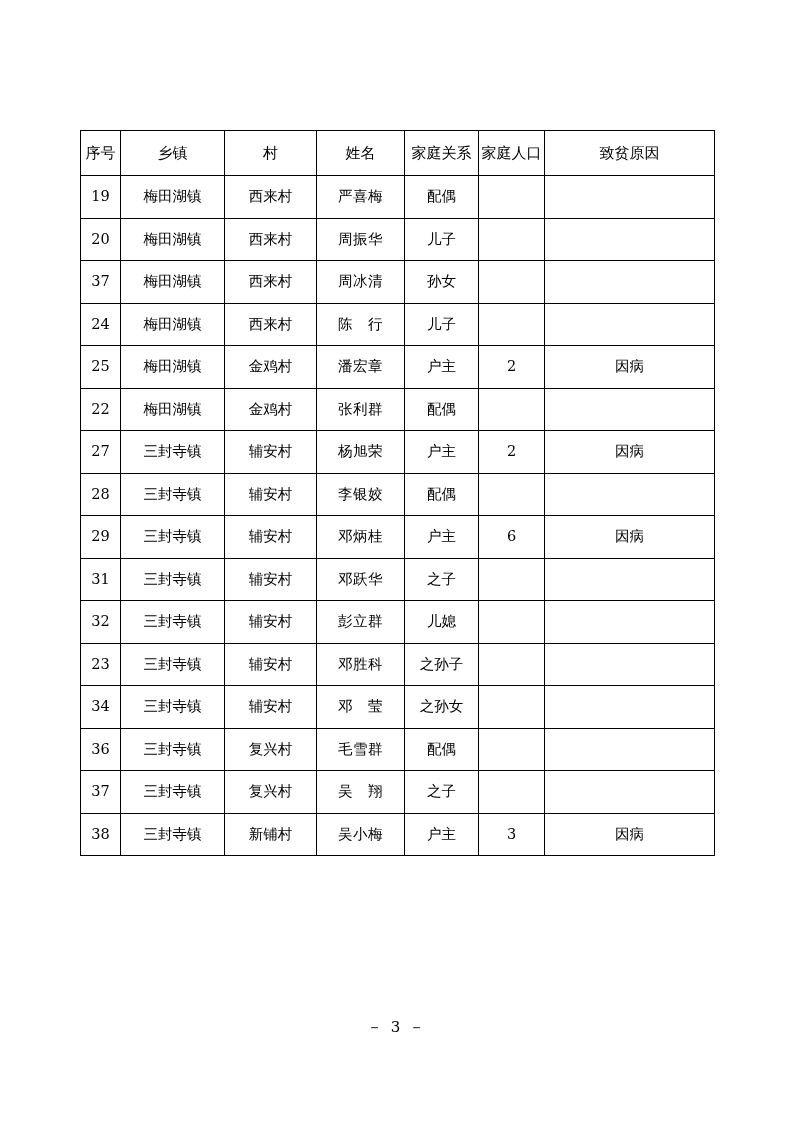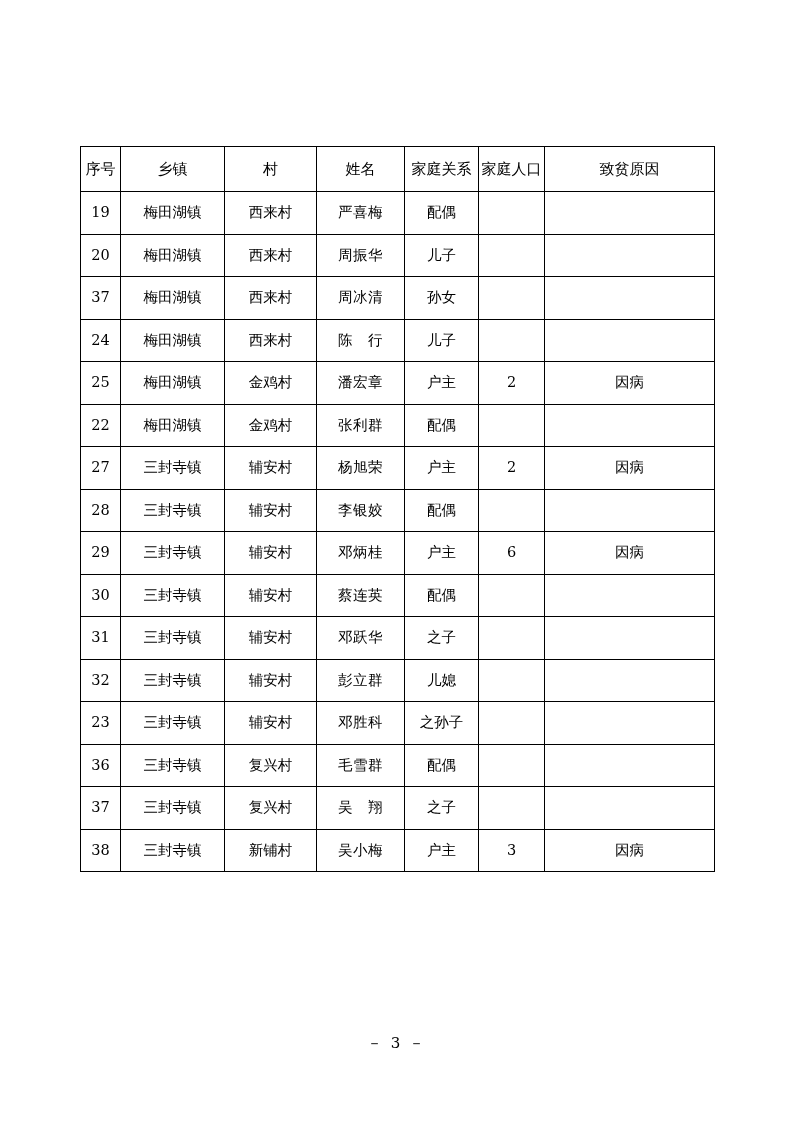--- a/index.html
+++ b/index.html
@@ -11,21 +11,21 @@
     height: 1122px;
     background: #ffffff;
     font-family: "DejaVu Serif", "Liberation Serif", serif;
     color: #000000;
     position: relative;
     overflow: hidden;
   }
   .page {
     position: absolute;
     left: 0;
-    top: 16px;
+    top: 0;
     width: 793px;
     height: 962px;
   }
   .table-wrap {
     position: absolute;
     left: 80px;
     top: 130px;
     width: 634px;
   }
   table.doc-table {
@@ -174,29 +174,20 @@
           <tr>
             <td>29</td>
             <td>三封寺镇</td>
             <td>辅安村</td>
             <td class="cell-name">邓炳桂</td>
             <td>户主</td>
             <td>6</td>
             <td>因病</td>
           </tr>
           <tr>
-            <td>30</td>
-            <td>三封寺镇</td>
-            <td>辅安村</td>
-            <td class="cell-name">蔡连英</td>
-            <td>配偶</td>
-            <td></td>
-            <td></td>
-          </tr>
-          <tr>
             <td>31</td>
             <td>三封寺镇</td>
             <td>辅安村</td>
             <td class="cell-name">邓跃华</td>
             <td>之子</td>
             <td></td>
             <td></td>
           </tr>
           <tr>
             <td>32</td>
@@ -206,20 +197,29 @@
             <td>儿媳</td>
             <td></td>
             <td></td>
           </tr>
           <tr>
             <td>23</td>
             <td>三封寺镇</td>
             <td>辅安村</td>
             <td class="cell-name">邓胜科</td>
             <td>之孙子</td>
+            <td></td>
+            <td></td>
+          </tr>
+          <tr>
+            <td>34</td>
+            <td>三封寺镇</td>
+            <td>辅安村</td>
+            <td class="cell-name">邓　莹</td>
+            <td>之孙女</td>
             <td></td>
             <td></td>
           </tr>
           <tr>
             <td>36</td>
             <td>三封寺镇</td>
             <td>复兴村</td>
             <td class="cell-name">毛雪群</td>
             <td>配偶</td>
             <td></td>

